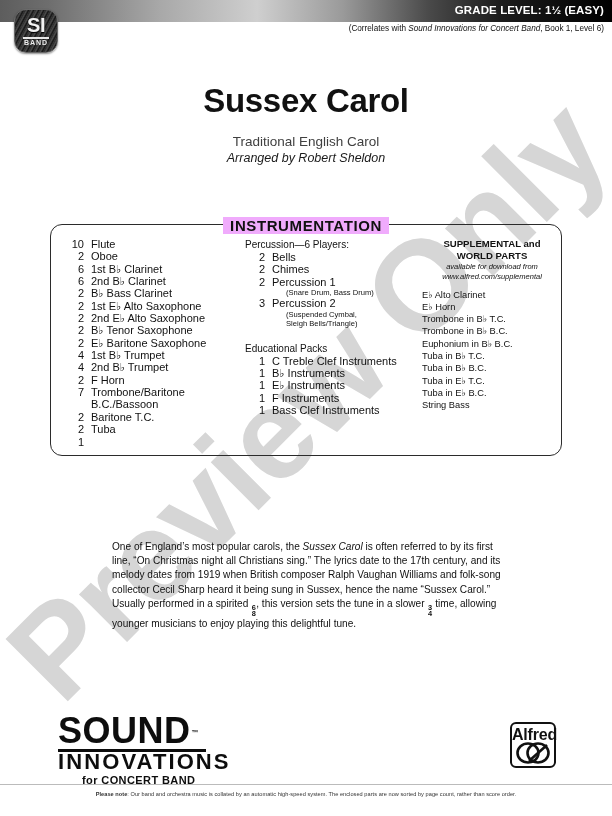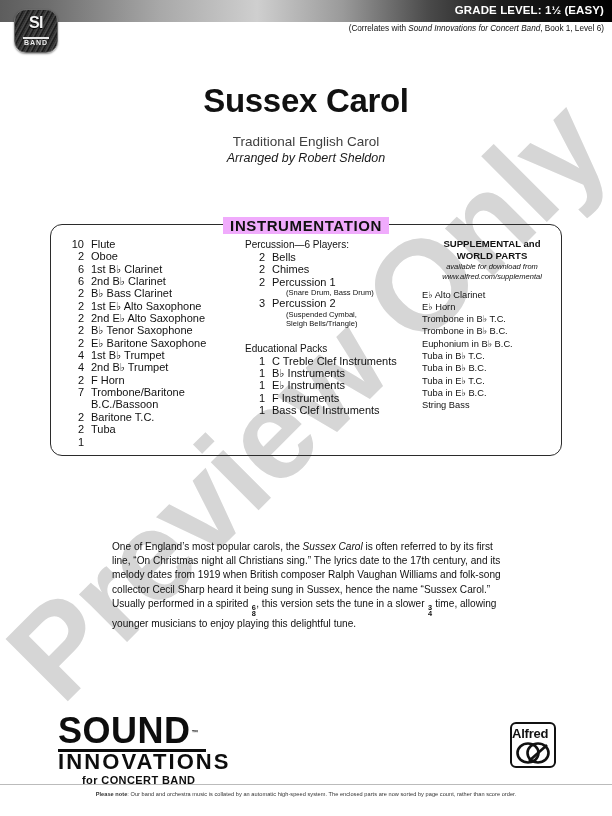--- a/index.html
+++ b/index.html
@@ -53,21 +53,21 @@
       #2a2a2a 0px, #4d4d4d 1.5px, #141414 3px, #3c3c3c 4.5px);
     box-shadow: 0 1px 2px rgba(0,0,0,0.45);
     border: 1.5px solid #6a6a6a;
     box-sizing: border-box;
     overflow: hidden;
   }
   .si-logo .si-text {
     position: absolute;
     left: 0; right: 0; top: 4px;
     text-align: center;
-    font-size: 16px;
+    font-size: 20px;
     font-weight: bold;
     color: #f2f2f2;
     letter-spacing: -0.5px;
     font-family: "Liberation Sans", sans-serif;
     text-shadow: 0 1px 0 #000;
   }
   .si-logo .si-rule {
     position: absolute;
     left: 8px; right: 8px; top: 27px;
     height: 1.5px;
@@ -281,21 +281,21 @@
     width: 46px; height: 46px;
     border: 2.2px solid #111111;
     border-radius: 6px;
     box-sizing: border-box;
     background: #ffffff;
   }
   .alfred-name {
     position: absolute;
     left: 0; right: 0; top: 2px;
     text-align: left;
-    font-size: 13px;
+    font-size: 16px;
     font-weight: bold;
     color: #111111;
     letter-spacing: -0.2px;
   }
   .alfred-mark {
     position: absolute;
     left: 4px; top: 18px;
     width: 34px; height: 22px;
   }
 

